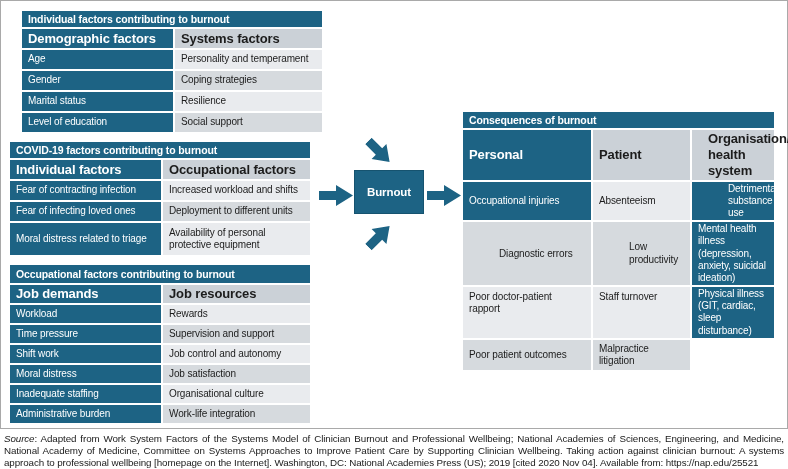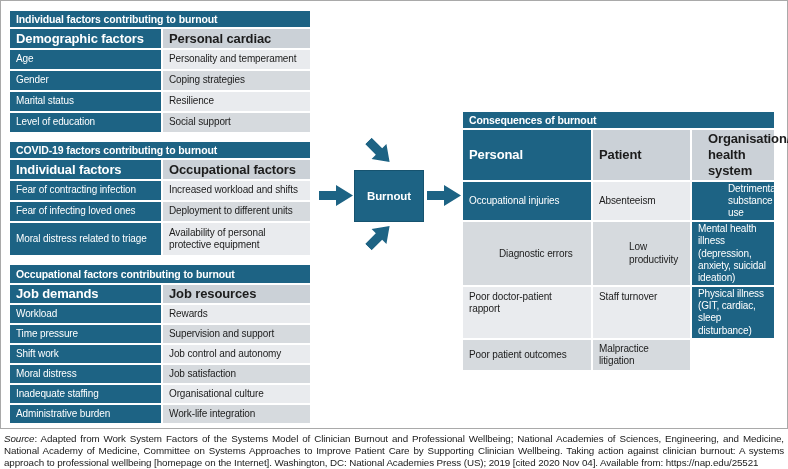--- a/index.html
+++ b/index.html
@@ -23,43 +23,43 @@
   .lt{background:var(--row-light);}
   .md{background:var(--row-mid);}
   .pre{white-space:pre-line;padding-left:16px;}
   .h32{min-height:32px;}
   .hh{min-height:31px;}
   .h22{min-height:22px;}
   .h23{min-height:23px;padding-left:36px;}
   .h44{min-height:44px;}
   .h30{min-height:30px;}
 
-  .burnout{position:absolute;left:354px;top:170px;width:70px;height:52px;
+  .burnout{position:absolute;left:354px;top:170px;width:70px;height:44px;
            background:var(--teal);border:1px solid var(--teal-border);box-sizing:border-box;
            display:flex;align-items:center;justify-content:center;
            color:#fff;font-weight:bold;font-size:11.5px;letter-spacing:-0.1px;}
 
   .arrow{position:absolute;}
   .arrow svg{display:block;}
   .rot45{transform:rotate(45deg);}
   .rotm45{transform:rotate(-45deg);}
 
   .source{position:absolute;left:4px;top:433px;width:780px;font-size:9.8px;
           line-height:1.25;color:#1a1a1a;text-align:justify;letter-spacing:-0.1px;}
 </style>
 </head>
 <body>
 
 <div class="stage">
   <div class="fig-border"></div>
 
-  <div class="tbl ft" style="left:10px;top:11px;">
+  <div class="tbl ft" style="left:22px;top:11px;">
     <div class="c title">Individual factors contributing to burnout</div>
     <div class="c teal hdr">Demographic factors</div>
-    <div class="c gray hdr">Personal cardiac</div>
+    <div class="c gray hdr">Systems factors</div>
     <div class="c teal">Age</div>
     <div class="c lt">Personality and temperament</div>
     <div class="c teal">Gender</div>
     <div class="c md">Coping strategies</div>
     <div class="c teal">Marital status</div>
     <div class="c lt">Resilience</div>
     <div class="c teal">Level of education</div>
     <div class="c md">Social support</div>
   </div>
 

